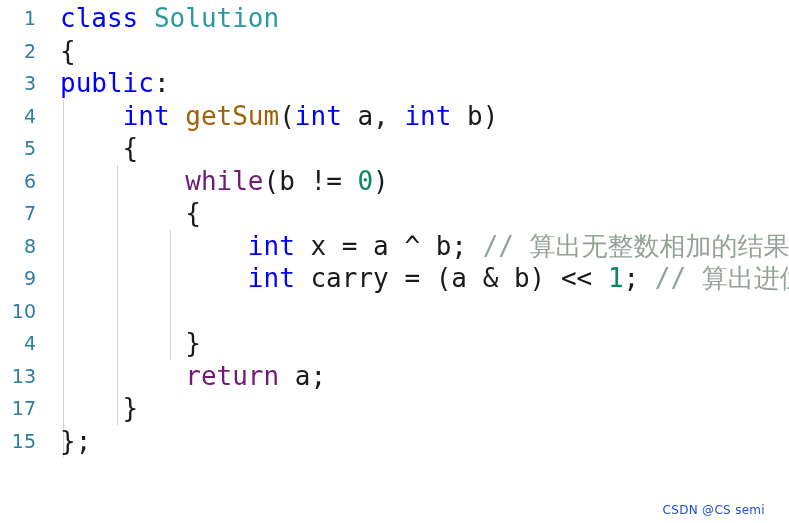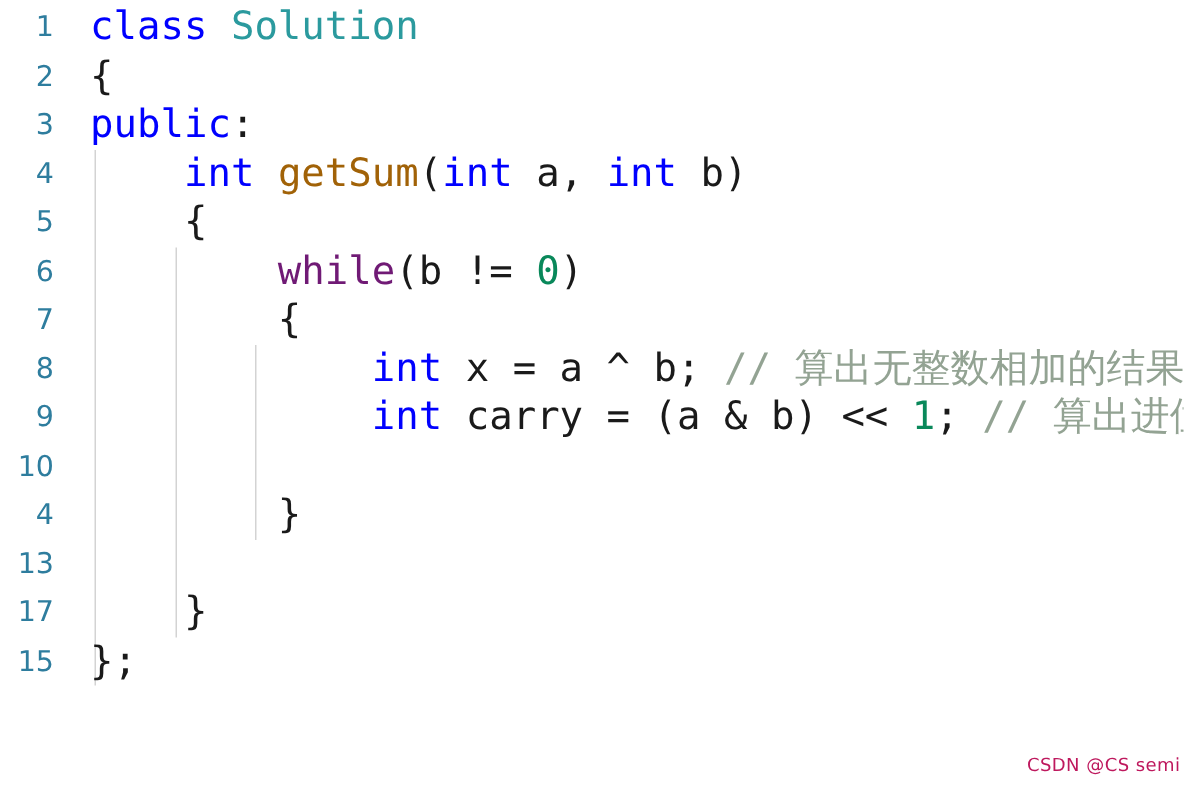--- a/index.html
+++ b/index.html
@@ -66,25 +66,25 @@
   .ctl { color: #701a75; }   
   .ty  { color: #2b9a9e; }   
   .fn  { color: #a16207; }   
   .num { color: #09885a; }   
   .cm  { color: #93a393; }   
   .pl  { color: #1a1a1a; }   
 
   
   #watermark {
     position: absolute;
-    right: 2px;
+    right: 24px;
     bottom: 6px;
     font-family: "DejaVu Sans", "Liberation Sans", sans-serif;
     font-size: 12px;
-    color: #be185d;
+    color: #1d4ed8;
     letter-spacing: 0.3px;
     white-space: pre;
   }
 </style>
 </head>
 <body>
 
 <div id="editor">
   <div id="indent-guides">
       <div class="guide" style="left: 63px; background: rgb(211, 211, 211); top: 99.5px; height: 357.5px;"></div>
@@ -96,18 +96,18 @@
       <div class="code-line"><span class="ln">2</span><span class="src"><span class="pl">{</span></span></div>
       <div class="code-line"><span class="ln">3</span><span class="src"><span class="k">public</span><span class="pl">:</span></span></div>
       <div class="code-line"><span class="ln">4</span><span class="src"><span class="pl">    </span><span class="k">int</span><span class="pl"> </span><span class="fn">getSum</span><span class="pl">(</span><span class="k">int</span><span class="pl"> a, </span><span class="k">int</span><span class="pl"> b)</span></span></div>
       <div class="code-line"><span class="ln">5</span><span class="src"><span class="pl">    {</span></span></div>
       <div class="code-line"><span class="ln">6</span><span class="src"><span class="pl">        </span><span class="ctl">while</span><span class="pl">(b != </span><span class="num">0</span><span class="pl">)</span></span></div>
       <div class="code-line"><span class="ln">7</span><span class="src"><span class="pl">        {</span></span></div>
       <div class="code-line"><span class="ln">8</span><span class="src"><span class="pl">            </span><span class="k">int</span><span class="pl"> x = a ^ b; </span><span class="cm">// 算出无整数相加的结果</span></span></div>
       <div class="code-line"><span class="ln">9</span><span class="src"><span class="pl">            </span><span class="k">int</span><span class="pl"> carry = (a &amp; b) &lt;&lt; </span><span class="num">1</span><span class="pl">; </span><span class="cm">// 算出进位</span></span></div>
       <div class="code-line"><span class="ln">10</span></div>
       <div class="code-line"><span class="ln">4</span><span class="src"><span class="pl">        }</span></span></div>
-      <div class="code-line"><span class="ln">13</span></div>
+      <div class="code-line"><span class="ln">13</span><span class="src"><span class="pl">        </span><span class="ctl">return</span><span class="pl"> a;</span></span></div>
       <div class="code-line"><span class="ln">17</span><span class="src"><span class="pl">    }</span></span></div>
       <div class="code-line"><span class="ln">15</span><span class="src"><span class="pl">};</span></span></div>
     </div>
   <div id="watermark">CSDN @CS semi</div>
 </div>
 
 </body></html>

